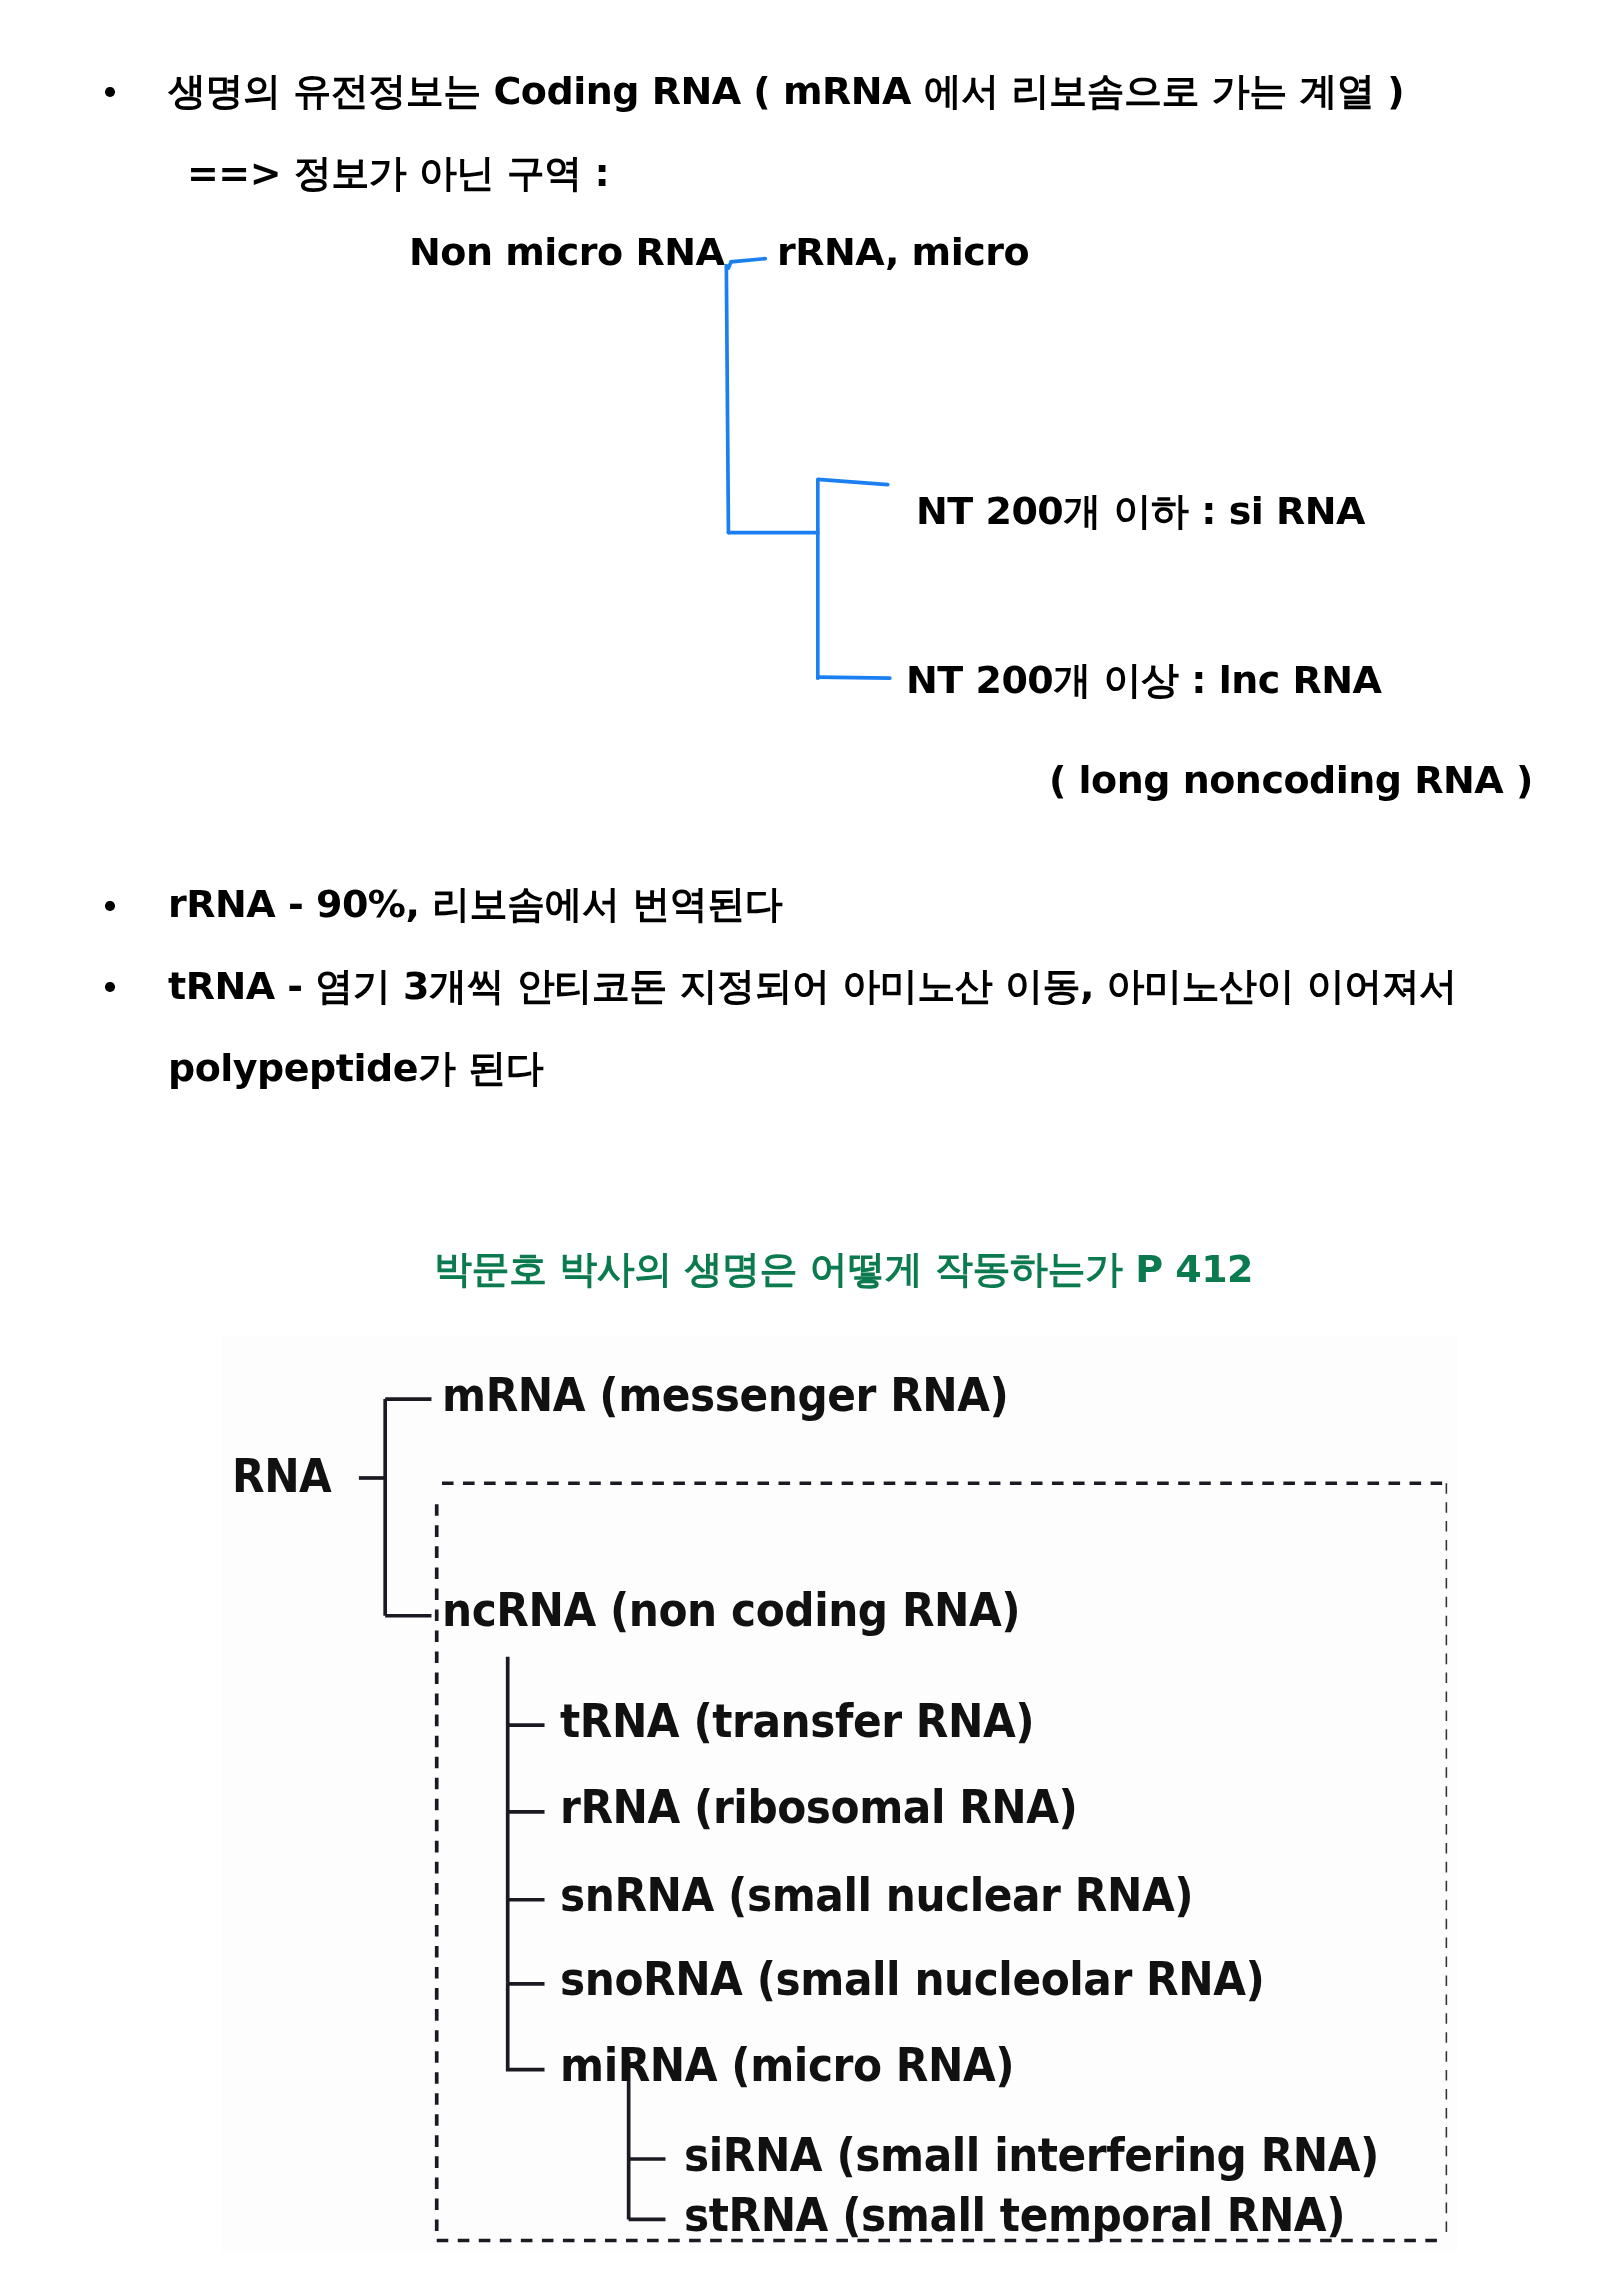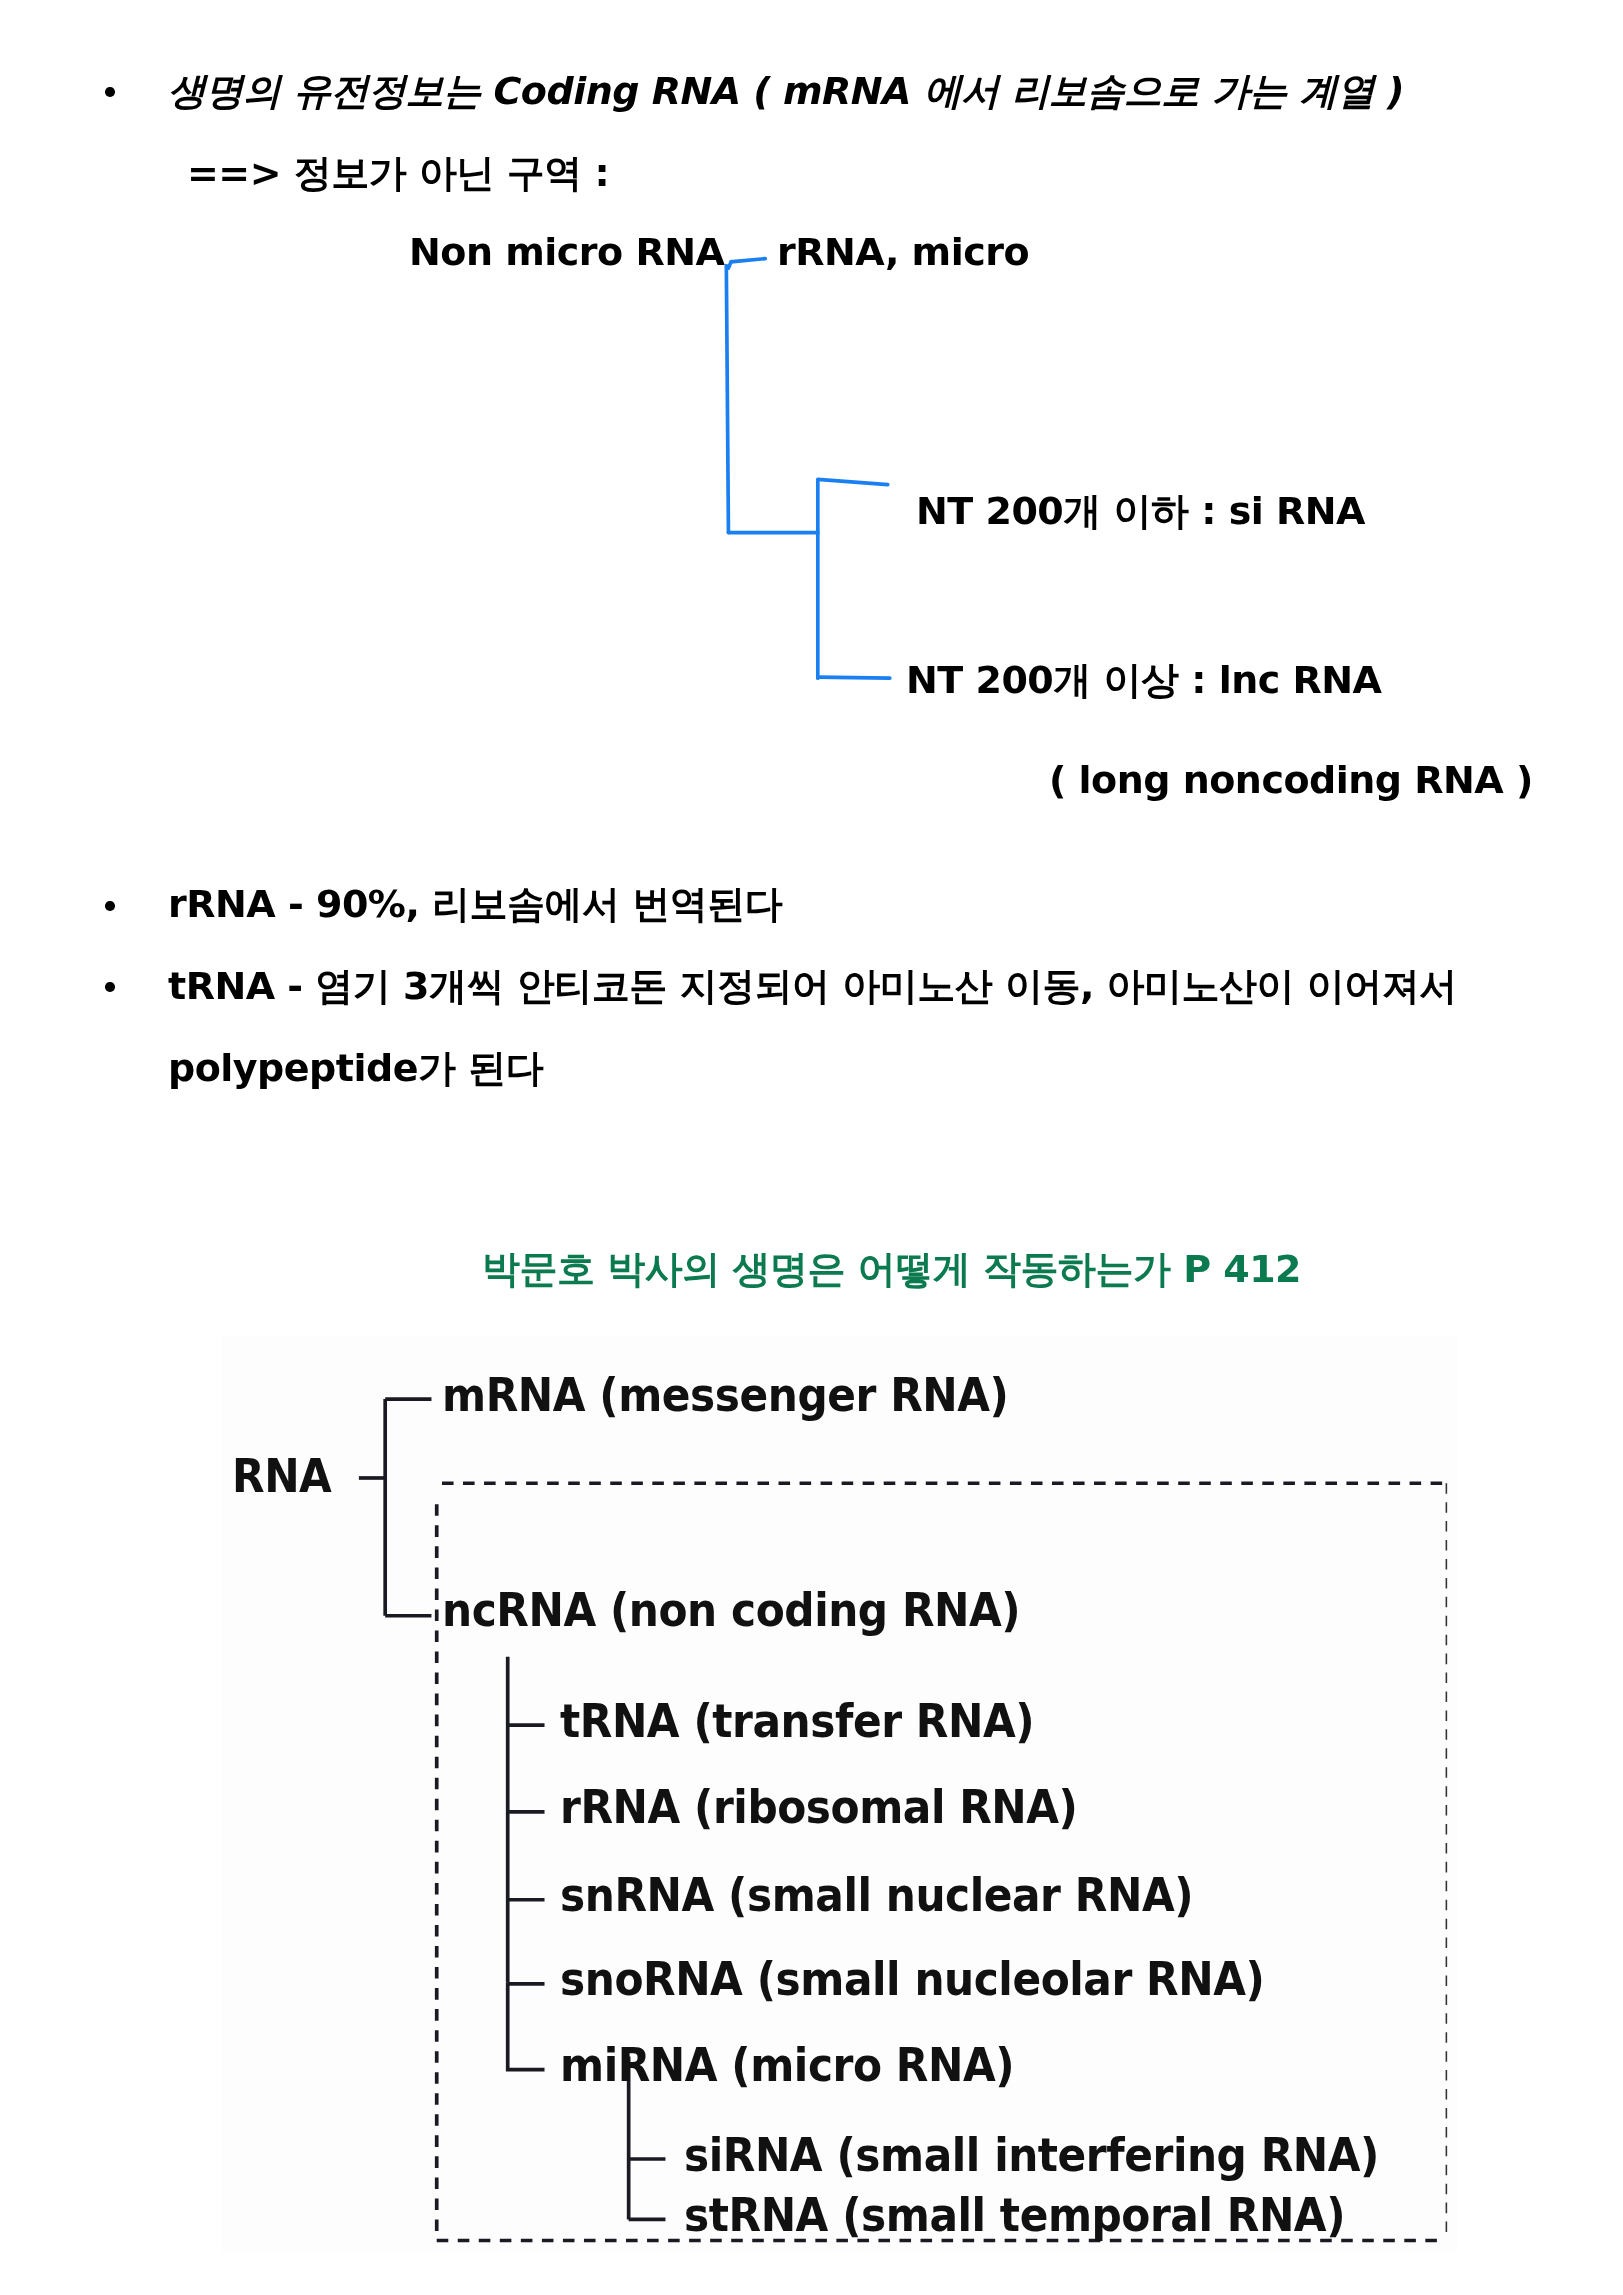--- a/index.html
+++ b/index.html
@@ -1,32 +1,32 @@
 <!DOCTYPE html>
 <html style="font-size:8.4px"><head>
 <meta charset="utf-8">
 <style>
   html, body { margin: 0; padding: 0; background: #ffffff; }
   body { width: 1623px; height: 2295px; position: relative; overflow: hidden;
          font-family: "DejaVu Sans", "Liberation Sans", sans-serif; color: #000; }
   .abs { position: absolute; white-space: nowrap; }
   .note { font-size: 38px; font-weight: bold; letter-spacing: -0.5px; }
   .bullet-dot { position: absolute; width: 9.5px; height: 9.5px; border-radius: 50%; background: #000; }
-  .book-title { color: #0b7a4f; font-size: 38px; font-weight: bold; letter-spacing: -0.5px; margin-left: 48px; }
+  .book-title { color: #0b7a4f; font-size: 38px; font-weight: bold; letter-spacing: -0.5px; }
   .diagram { position: absolute; left: 221px; top: 1336px; width: 1236px; height: 915px;
              background: #fdfdfd; }
   .dtext { position: absolute; white-space: nowrap; font-family: "DejaVu Sans", sans-serif;
            font-weight: bold; font-size: 46px; color: #111; letter-spacing: -0.5px; transform: scaleX(0.92); transform-origin: left center; }
   svg { position: absolute; left: 0; top: 0; overflow: visible; }
 </style>
 </head>
 <body>
 
 <div class="bullet-dot" style="left:105px; top:87px;"></div>
-<div class="abs note" style="left:168px; top:66px;font-style:italic;">생명의 유전정보는 Coding RNA  ( mRNA 에서 리보솜으로 가는 계열 )</div>
+<div class="abs note" style="left:168px; top:66px;">생명의 유전정보는 Coding RNA  ( mRNA 에서 리보솜으로 가는 계열 )</div>
 
 <div class="abs note" style="left:187px; top:148px;text-align:right;">==&gt;  정보가 아닌 구역 :</div>
 
 <div class="abs note" style="left:409px; top:230px;">Non micro RNA</div>
 <div class="abs note" style="left:777px; top:230px;">rRNA, micro</div>
 
 <svg width="1623" height="736" viewBox="0 0 3086 1400">
   <g stroke="#1a7ff0" stroke-width="7" fill="none" stroke-linecap="round">
     <path d="M1385 510 L1390 498 L1455 492"></path>
     <path d="M1381 505 L1385 1013"></path>

